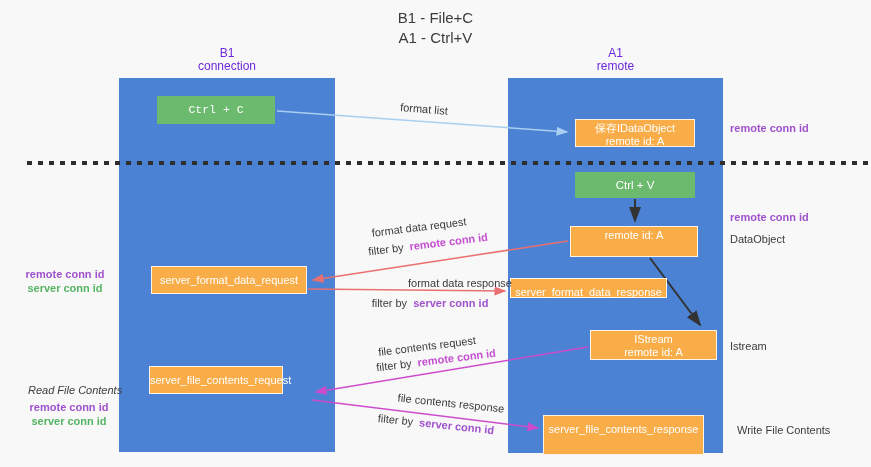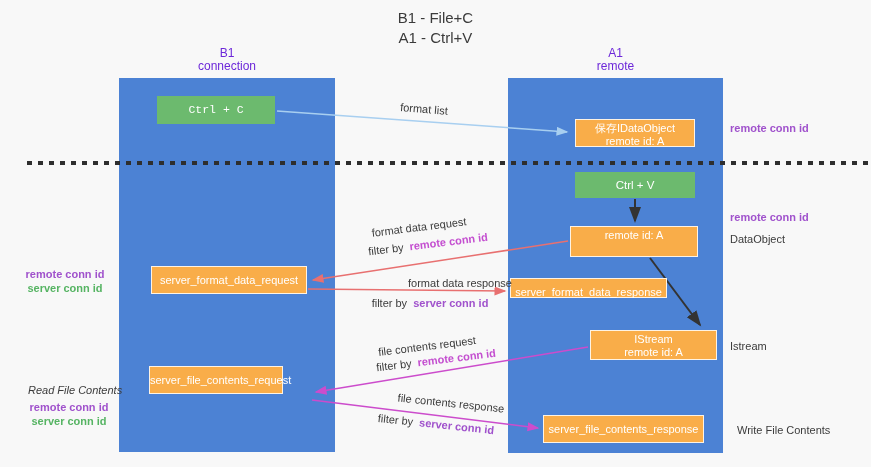--- a/index.html
+++ b/index.html
@@ -25,21 +25,21 @@
   .twoline { font-size:10.5px; line-height:13px; padding-top:2px; }
 
   #node-ctrl-c   { left:157px; top:96px;  width:118px; height:28px; line-height:28px;font-family:Liberation Mono, monospace; }
   #node-save-obj { left:575px; top:119px; width:120px; height:28px; }
   #node-ctrl-v   { left:575px; top:172px; width:120px; height:26px; line-height:26px; }
   #node-getdata  { left:570px; top:226px; width:128px; height:31px; }
   #node-fmt-req  { left:151px; top:266px; width:156px; height:28px; line-height:26px; }
   #node-fmt-res  { left:510px; top:278px; width:157px; height:20px; line-height:26px; }
   #node-istream  { left:590px; top:330px; width:127px; height:30px; }
   #node-file-req { left:149px; top:366px; width:134px; height:28px; line-height:26px; }
-  #node-file-res { left:543px; top:415px; width:161px; height:28px; line-height:26px; }
+  #node-file-res { left:543px; top:415px; width:161px; height:40px; line-height:26px; }
 
   .alabel { position:absolute; white-space:nowrap; font-size:11px; color:#3b3b3b;
             transform:translate(-50%,-50%); }
   .r-neg { transform:translate(-50%,-50%) rotate(-7deg); }
   .r-pos { transform:translate(-50%,-50%) rotate(6deg); }
   .r-sm  { transform:translate(-50%,-50%) rotate(4.5deg); }
   .pre { margin-right:3px; }
   .magenta { color:#c44fd0; font-weight:bold; }
   .purple  { color:#a052cc; font-weight:bold; }
   .greentx { color:#56b463; font-weight:bold; }

